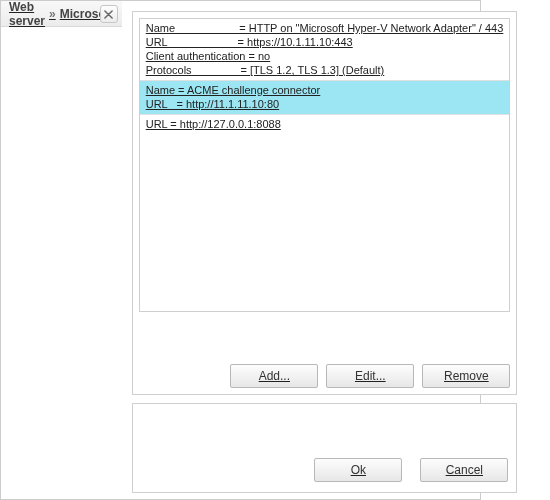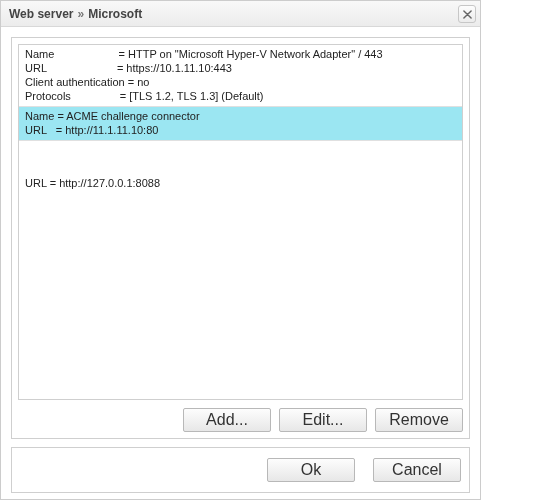--- a/index.html
+++ b/index.html
@@ -9,22 +9,23 @@
     font-family: Arial, Helvetica, sans-serif;
     font-size: 12px;
     background: #fff;
     color: #222;
     overflow: hidden;
   }
   .dialog {
     width: 481px; height: 500px;
     border: 1px solid #ccc;
     display: flex;
-    flex-direction: column;
+    flex-direction: row;
     background: #fff;
+    text-decoration: underline;
   }
   .titlebar {
     height: 26px;
     background: linear-gradient(#f8f8f8, #ececec);
     border-bottom: 1px solid #d8d8d8;
     display: flex;
     align-items: center;
     padding: 0 8px;
     position: relative;
   }
@@ -63,21 +64,21 @@
     overflow: auto;
     font-size: 11px;
     line-height: 14px;
   }
   .entry {
     padding: 2px 6px 3px 6px;
     border-bottom: 1px solid #e0e0e0;
     white-space: pre;
     font-family: Arial, Helvetica, sans-serif;
   }
-  .entry:last-child { border-bottom: none; margin-top: 33px; }
+  .entry:last-child { border-bottom: none; }
   .entry.selected {
     background: #9be6f2;
   }
   .btnrow {
     display: flex;
     justify-content: flex-end;
     gap: 8px;
     padding-top: 8px;
   }
   .footerpanel {
@@ -88,24 +89,25 @@
     justify-content: flex-end;
     gap: 18px;
     background: #fff;
   }
   button.btn {
     min-width: 88px;
     height: 24px;
     border: 1px solid #b8b8b8;
     border-radius: 2px;
     background: linear-gradient(#fdfdfd, #e7e7e7);
-    font-size: 16px;
+    font-size: 12px;
     color: #333;
     cursor: pointer;
     padding: 0 4px;
+    margin-top: 44px;
   }
 </style>
 </head>
 <body>
 
 <div class="dialog">
 
   <div class="titlebar">
     <span class="crumb1">Web server</span>
     <span class="sep">»</span>

